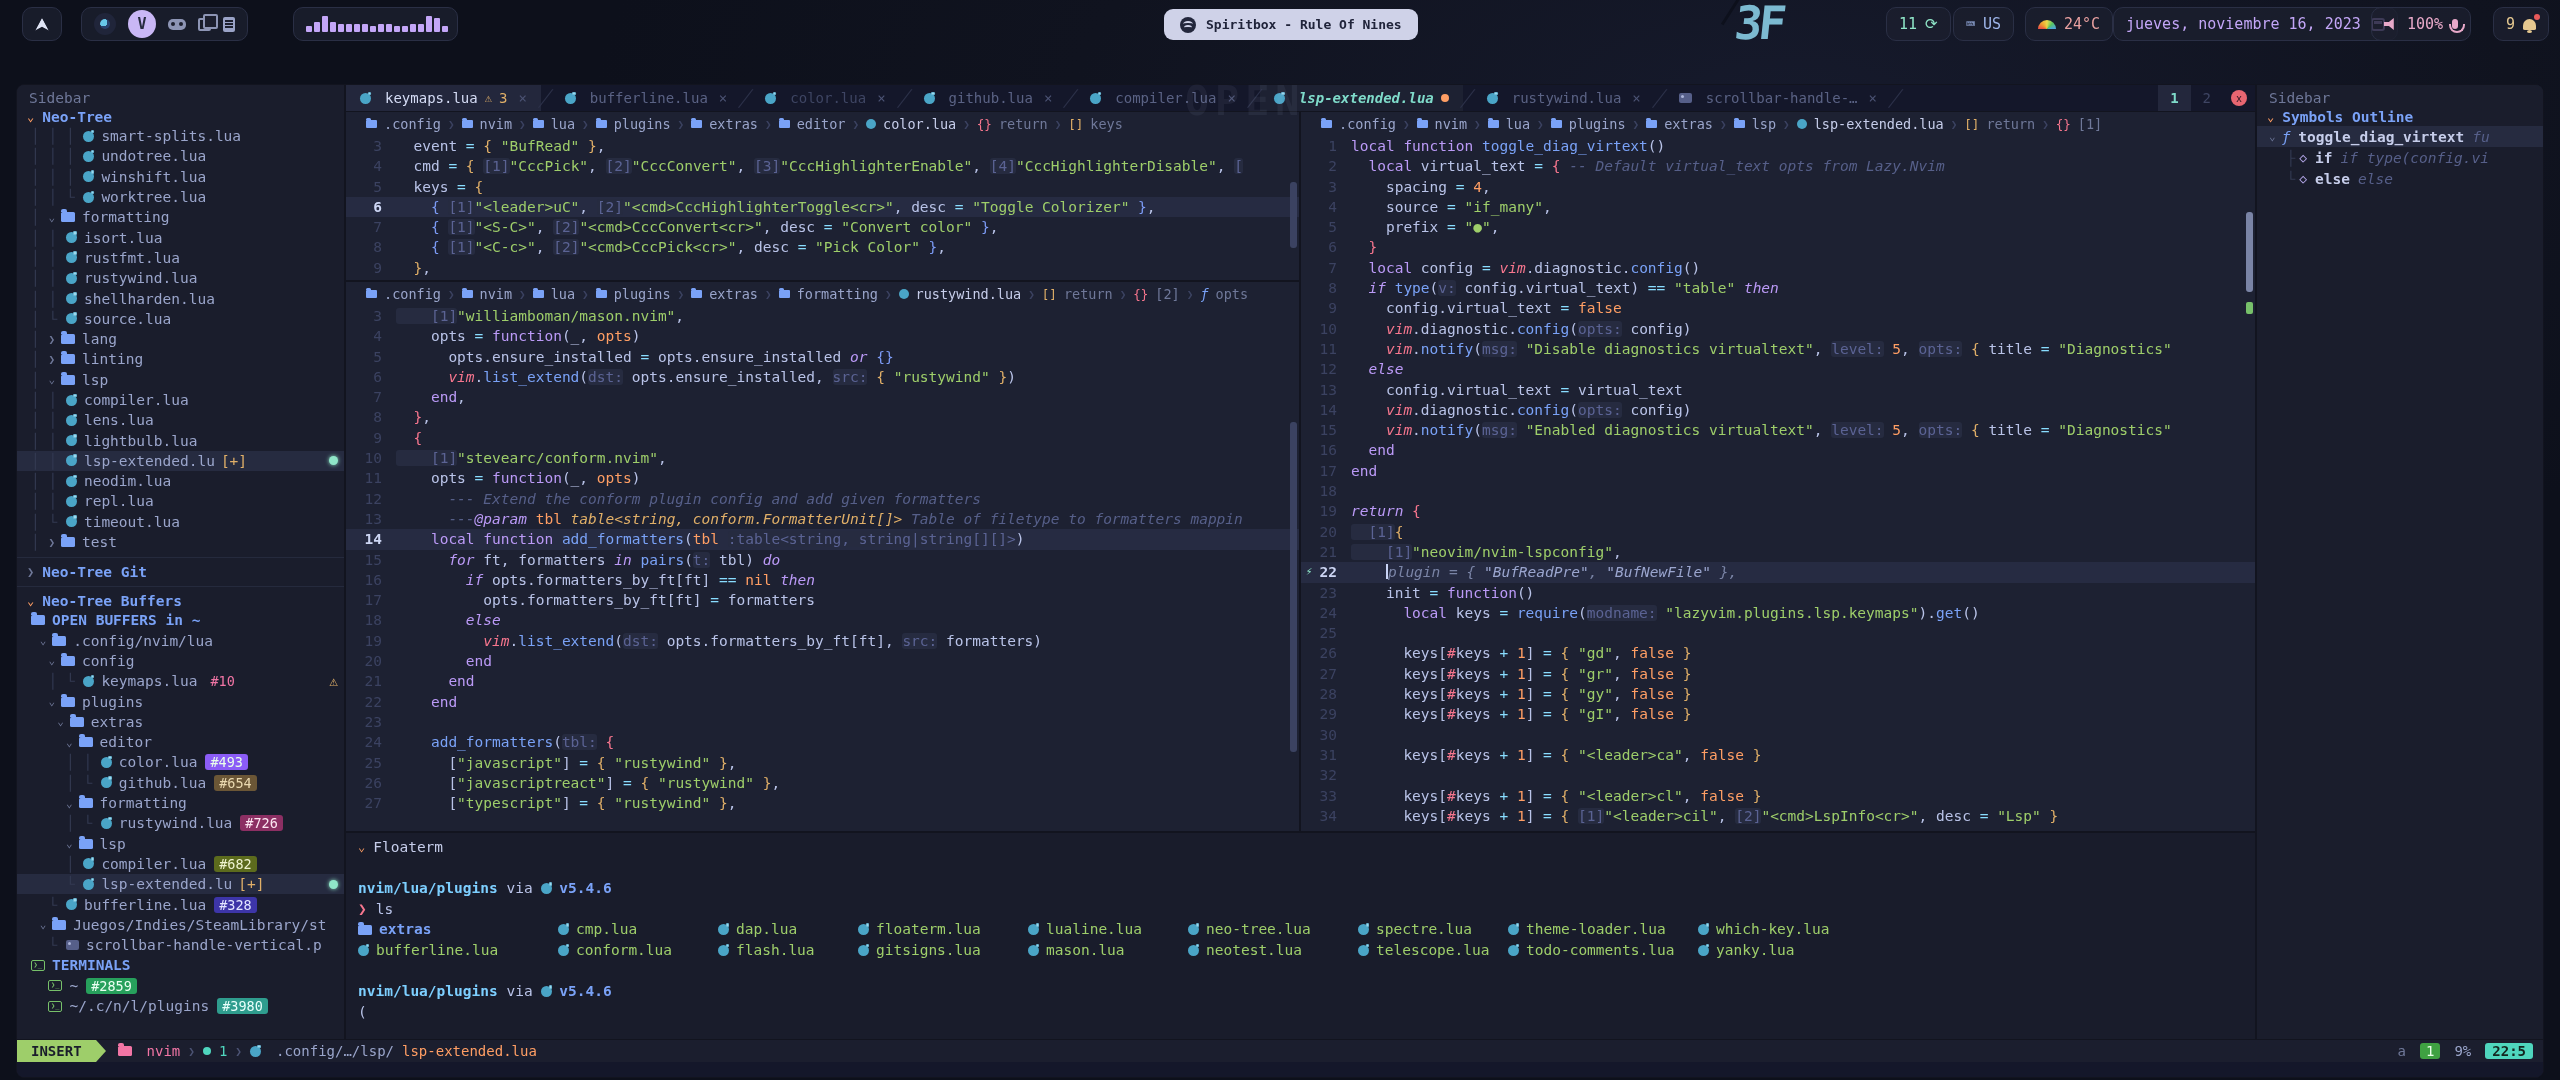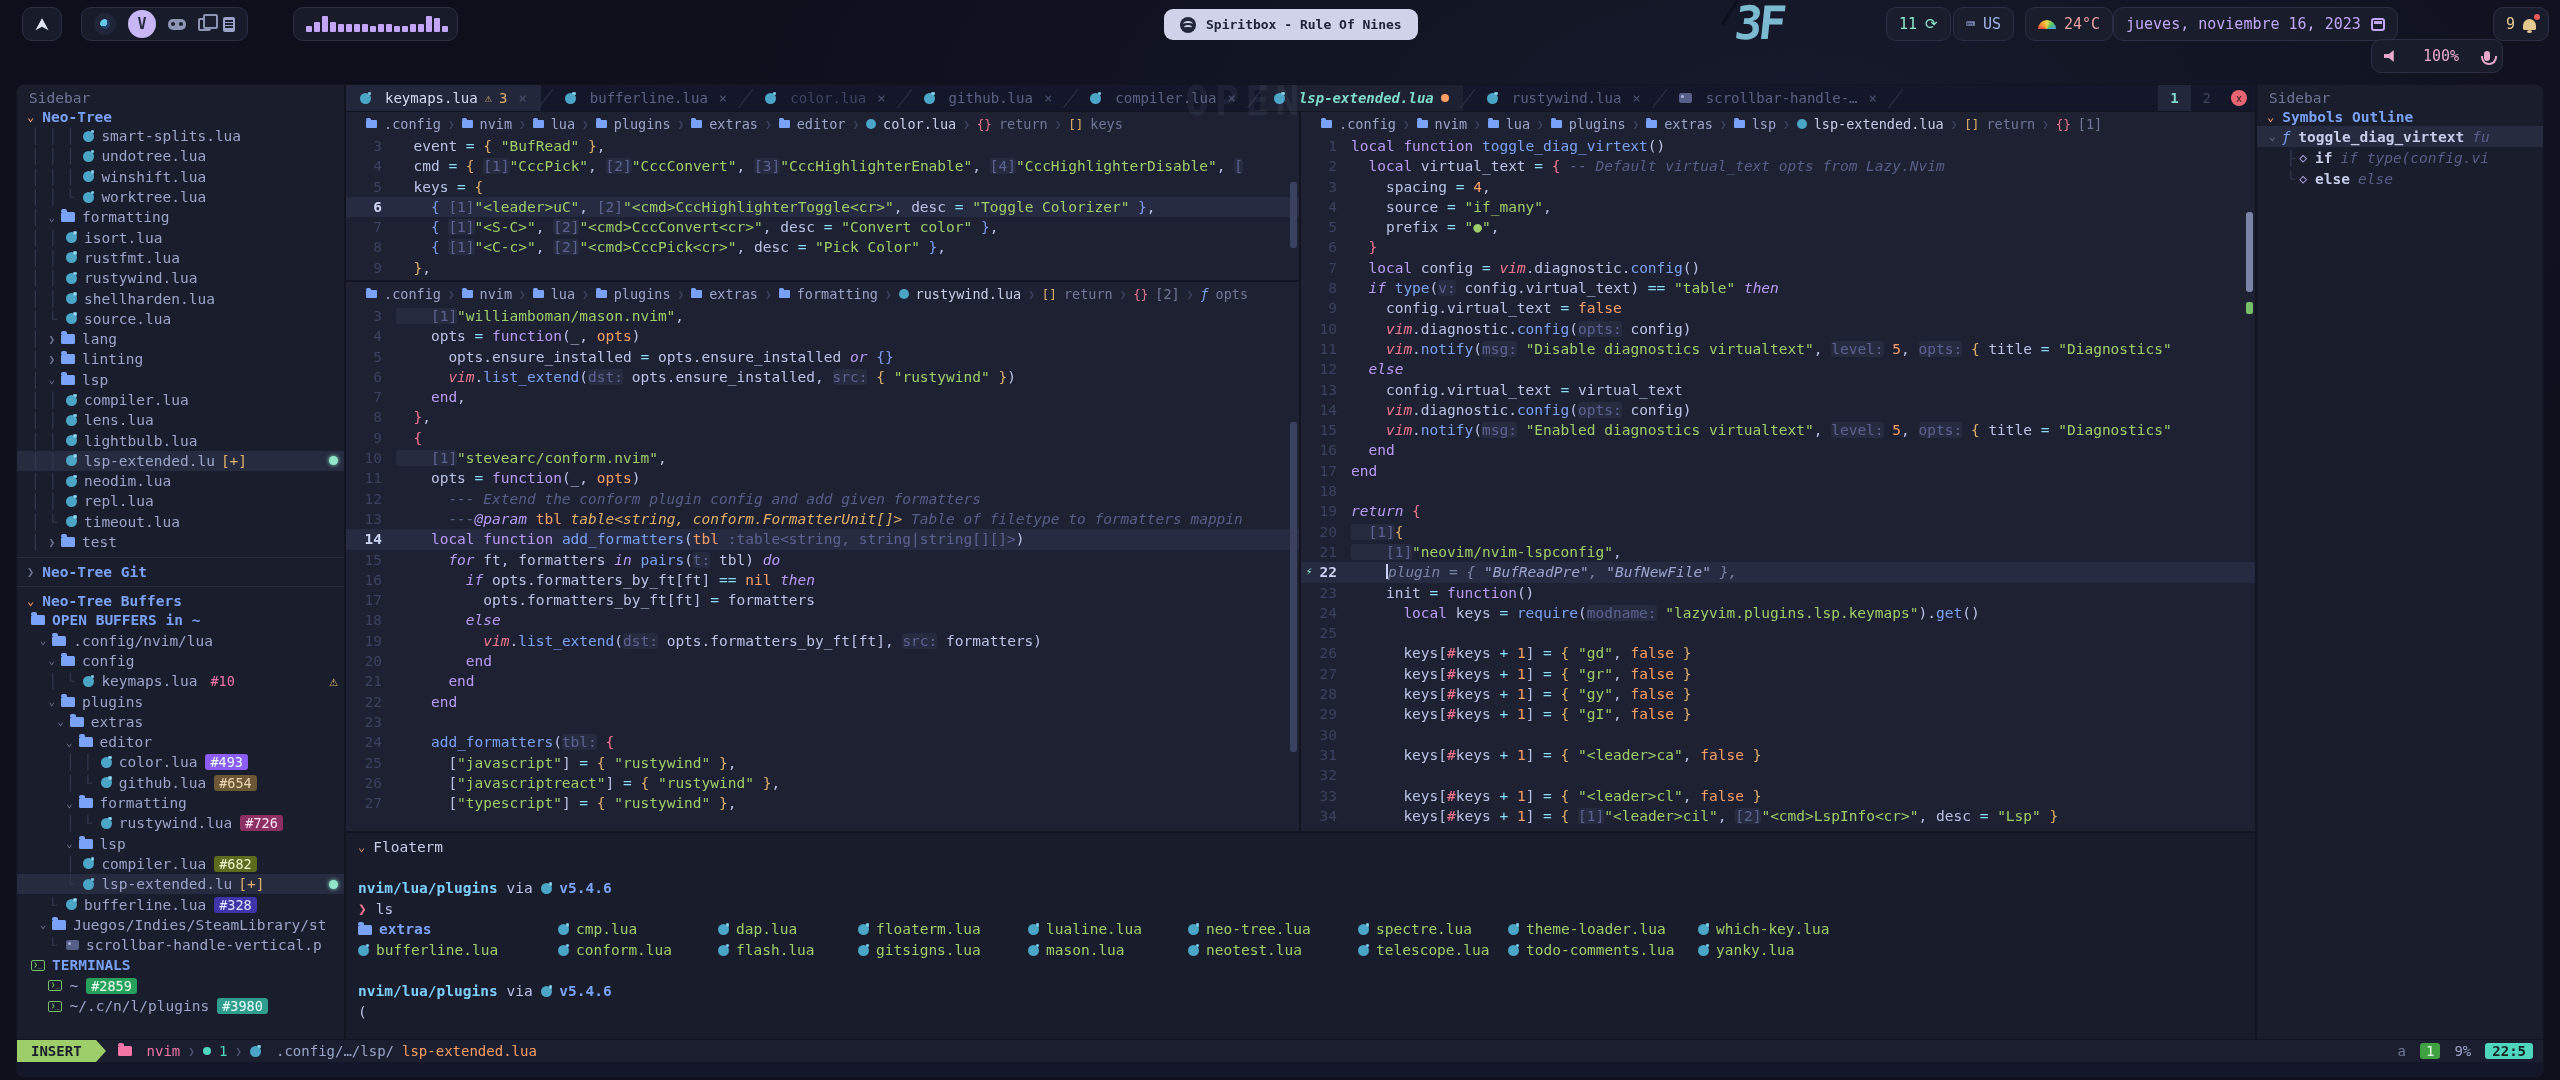--- a/index.html
+++ b/index.html
@@ -48,21 +48,21 @@
   .spotify-ic { width:16px; height:16px; border-radius:50%; background:#23273c; position:relative; }
   .spotify-ic::before { content:""; position:absolute; left:3px; top:4px; width:10px; height:4px;
              border-top:2px solid #cfd2e8; border-radius:50%; }
   .spotify-ic::after { content:""; position:absolute; left:4px; top:8px; width:8px; height:3px;
              border-top:2px solid #cfd2e8; border-radius:50%; }
 
   .mod-updates { left:1886px; color:#8fe6c8; gap:8px; }
   .mod-kb { left:1953px; color:#9db4e8; gap:8px; }
   .mod-weather { left:2025px; color:#e8a0a0; gap:8px; }
   .mod-clock { left:2113px; color:#c3a6f7; gap:10px; }
-  .mod-audio { left:2371px; color:#e8a9c9; gap:25px;margin-top:32px; }
+  .mod-audio { left:2371px; color:#e8a9c9; gap:9px; }
   .mod-bell { left:2493px; color:#e5c890; gap:8px; }
   .rainbow { width:18px; height:9px; border-radius:18px 18px 0 0;
              background:conic-gradient(from 270deg at 50% 100%, #e84a4a, #f0a030, #ecd94a, #58c462, #4aa3e8 180deg, transparent 180deg); }
   .cal-ic { width:14px; height:13px; border:2px solid #c3a6f7; border-radius:3px; position:relative; }
   .cal-ic::before { content:""; position:absolute; left:1px; top:1px; right:1px; height:3px; background:#c3a6f7; }
   .spk-ic { width:14px; height:12px; background:#e8a9c9;
             clip-path:polygon(0 33%, 35% 33%, 70% 0, 70% 100%, 35% 67%, 0 67%); }
   .mic-ic { width:6px; height:10px; background:#e8a9c9; border-radius:3px; position:relative; }
   .mic-ic::after { content:""; position:absolute; left:-3px; top:5px; width:12px; height:7px;
             border:2px solid #e8a9c9; border-top:none; border-radius:0 0 8px 8px; }

